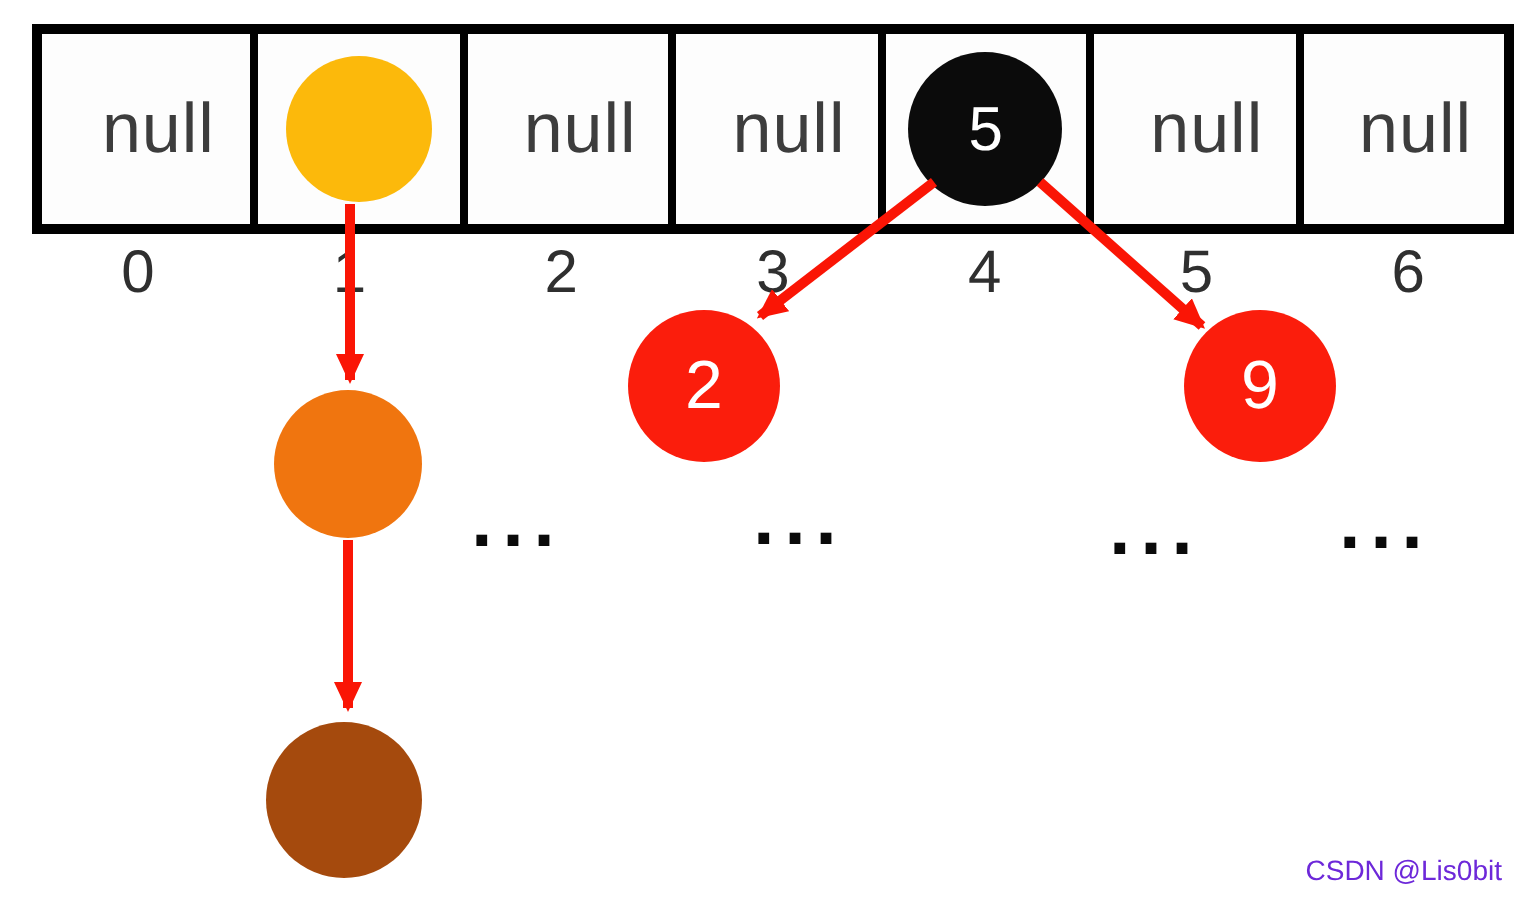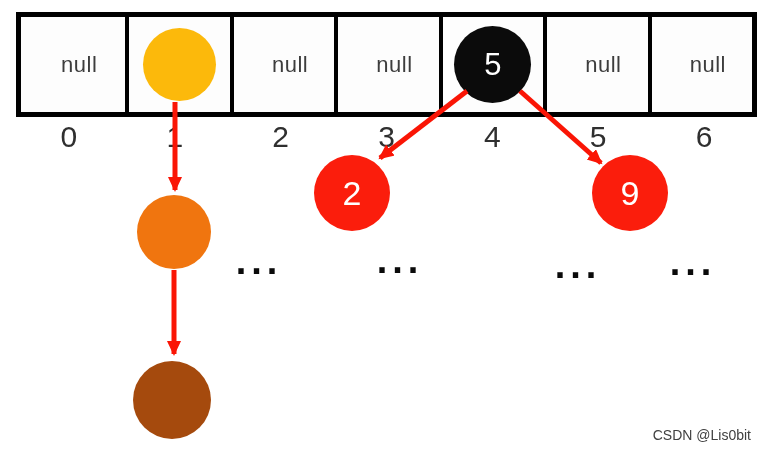--- a/index.html
+++ b/index.html
@@ -28,21 +28,21 @@
   }
   .cell {
     position: relative;
     display: flex;
     align-items: center;
     justify-content: center;
     border-left: 4px solid #000000;
   }
   .cell:first-child { border-left: none; }
   .null-label {
-    font-size: 22px;
+    font-size: 35px;
     color: #3d3d3d;
     letter-spacing: 0.5px;
     margin-left: 12px;
   }
 
   
   .node {
     border-radius: 50%;
     display: flex;
     align-items: center;
@@ -94,21 +94,21 @@
   .e2 { left: 372px; top: 241px; }
   .e3 { left: 550px; top: 246px; }
   .e4 { left: 665px; top: 243px; }
 
   
   .watermark {
     position: absolute;
     right: 13px;
     bottom: 8px;
     font-size: 14px;
-    color: #404040;
+    color: #6d28d9;
   }
 </style>
 </head>
 <body>
 
 <div class="stage">
 
   <div class="bucket-array">
     <div class="cell">
       <span class="null-label">null</span>

